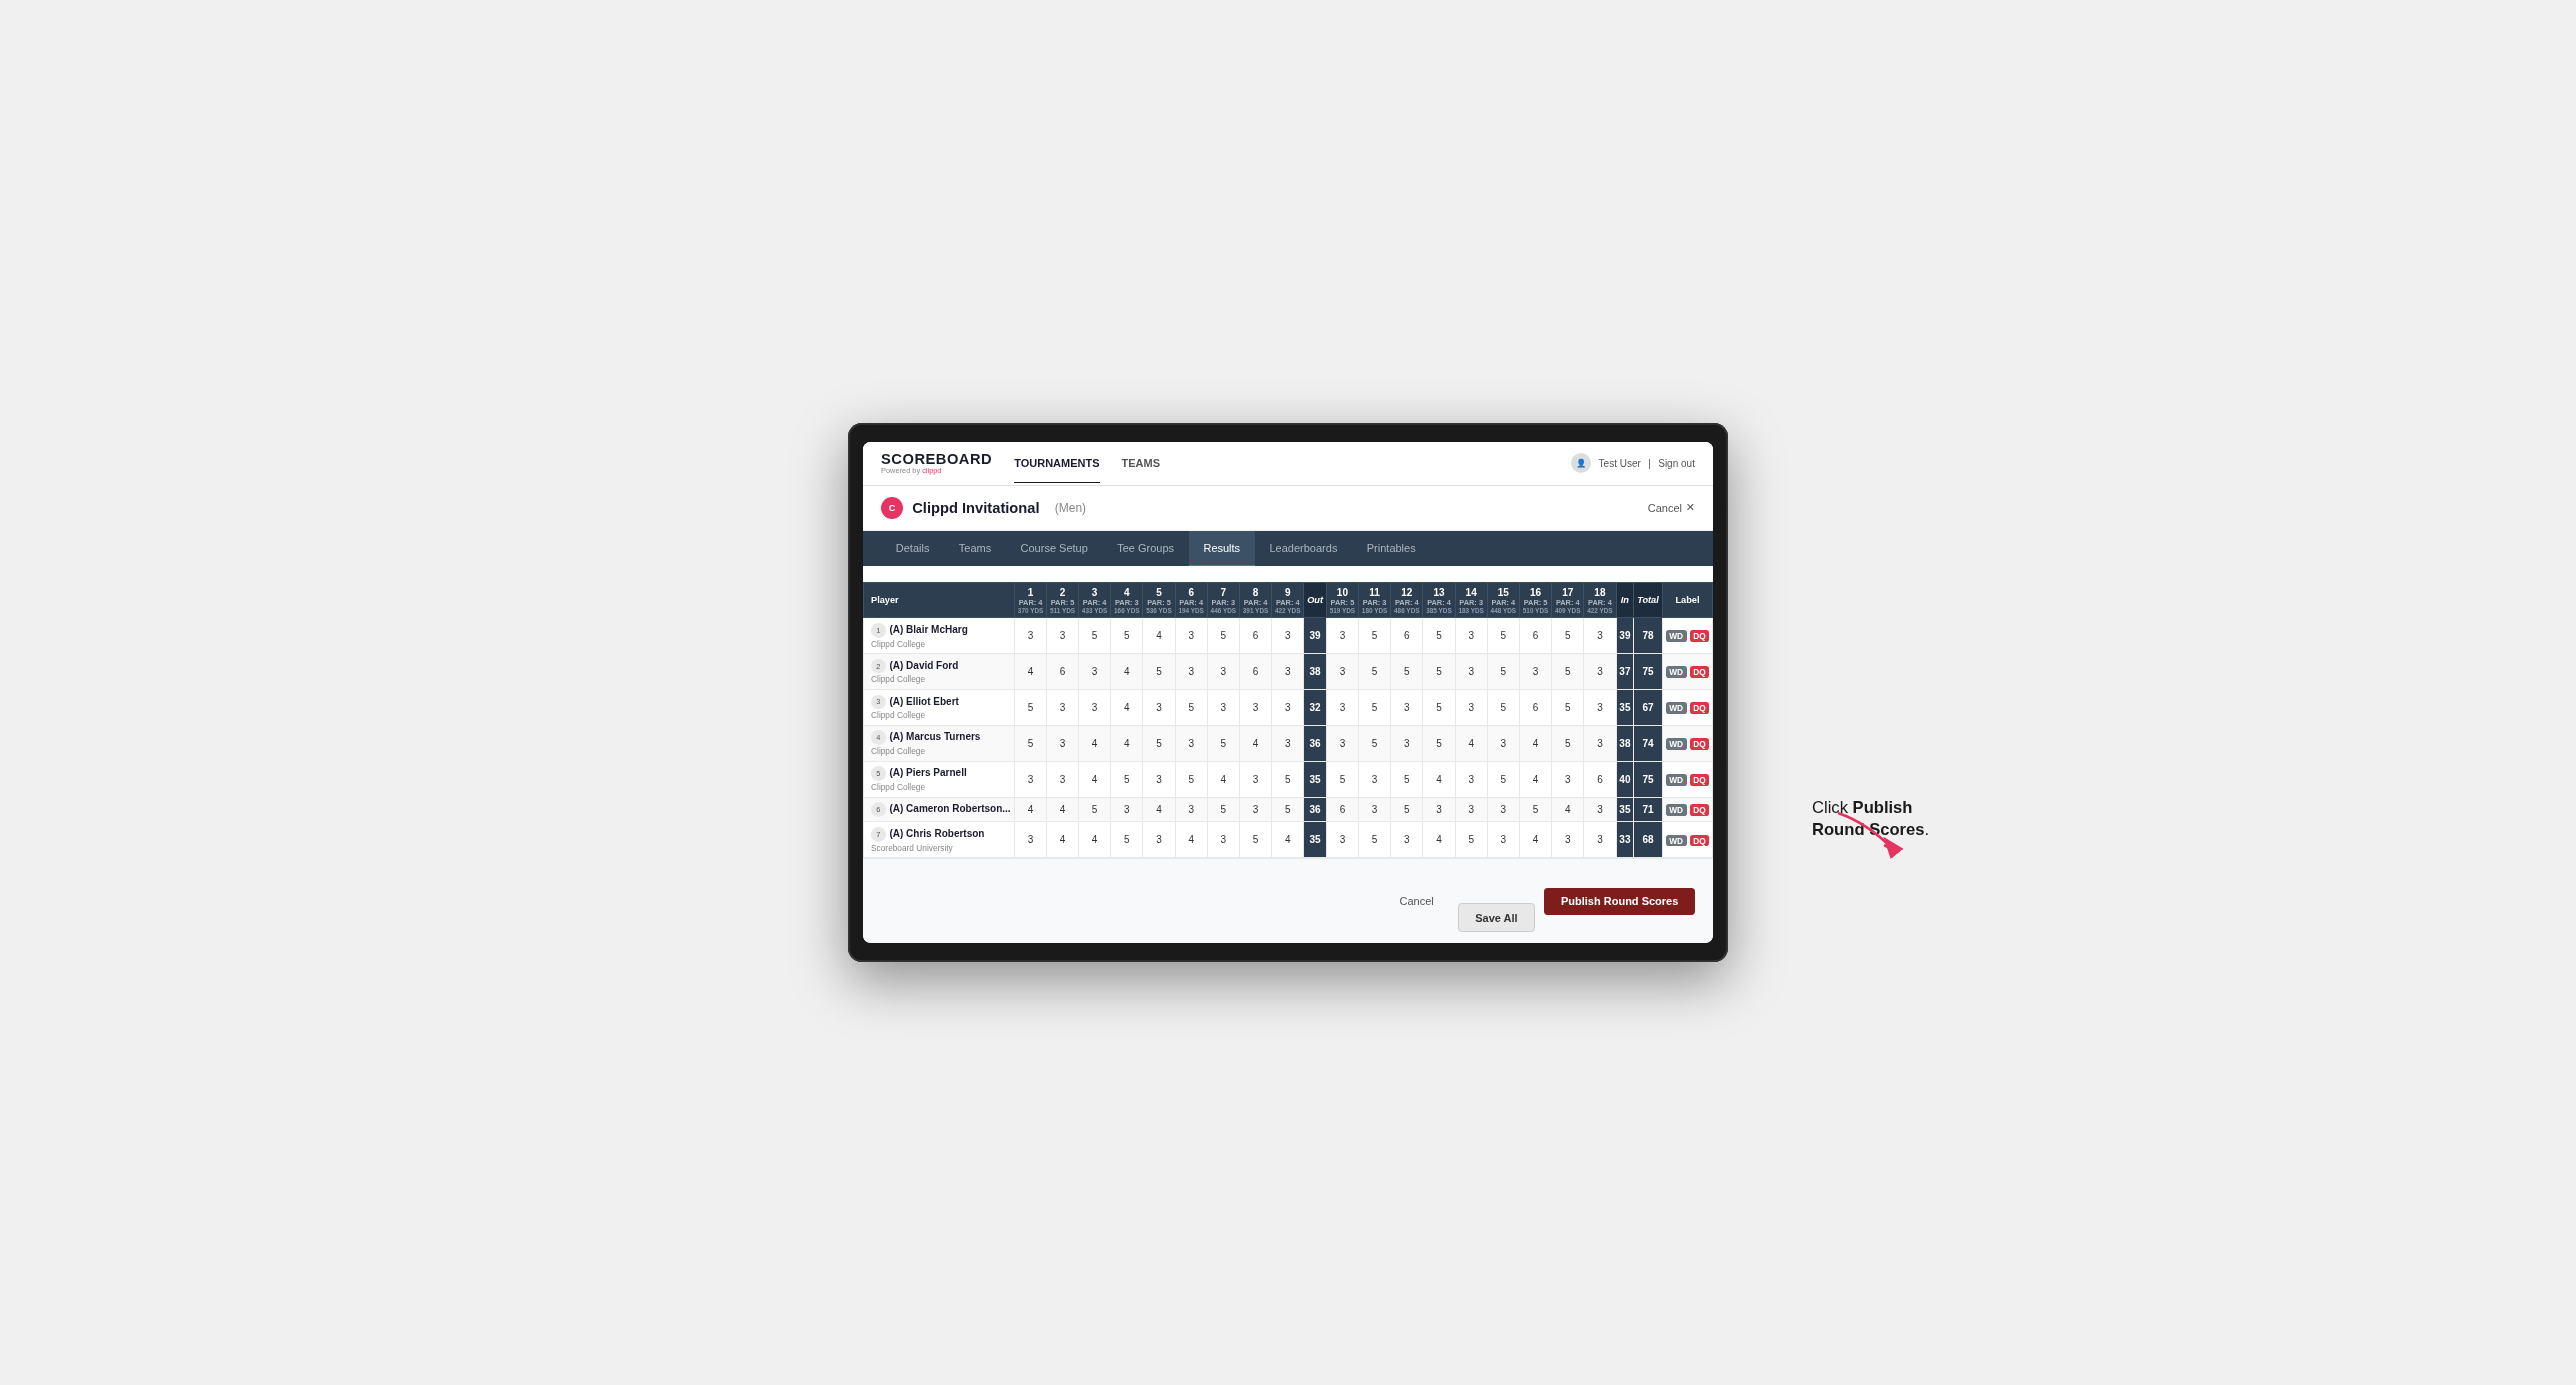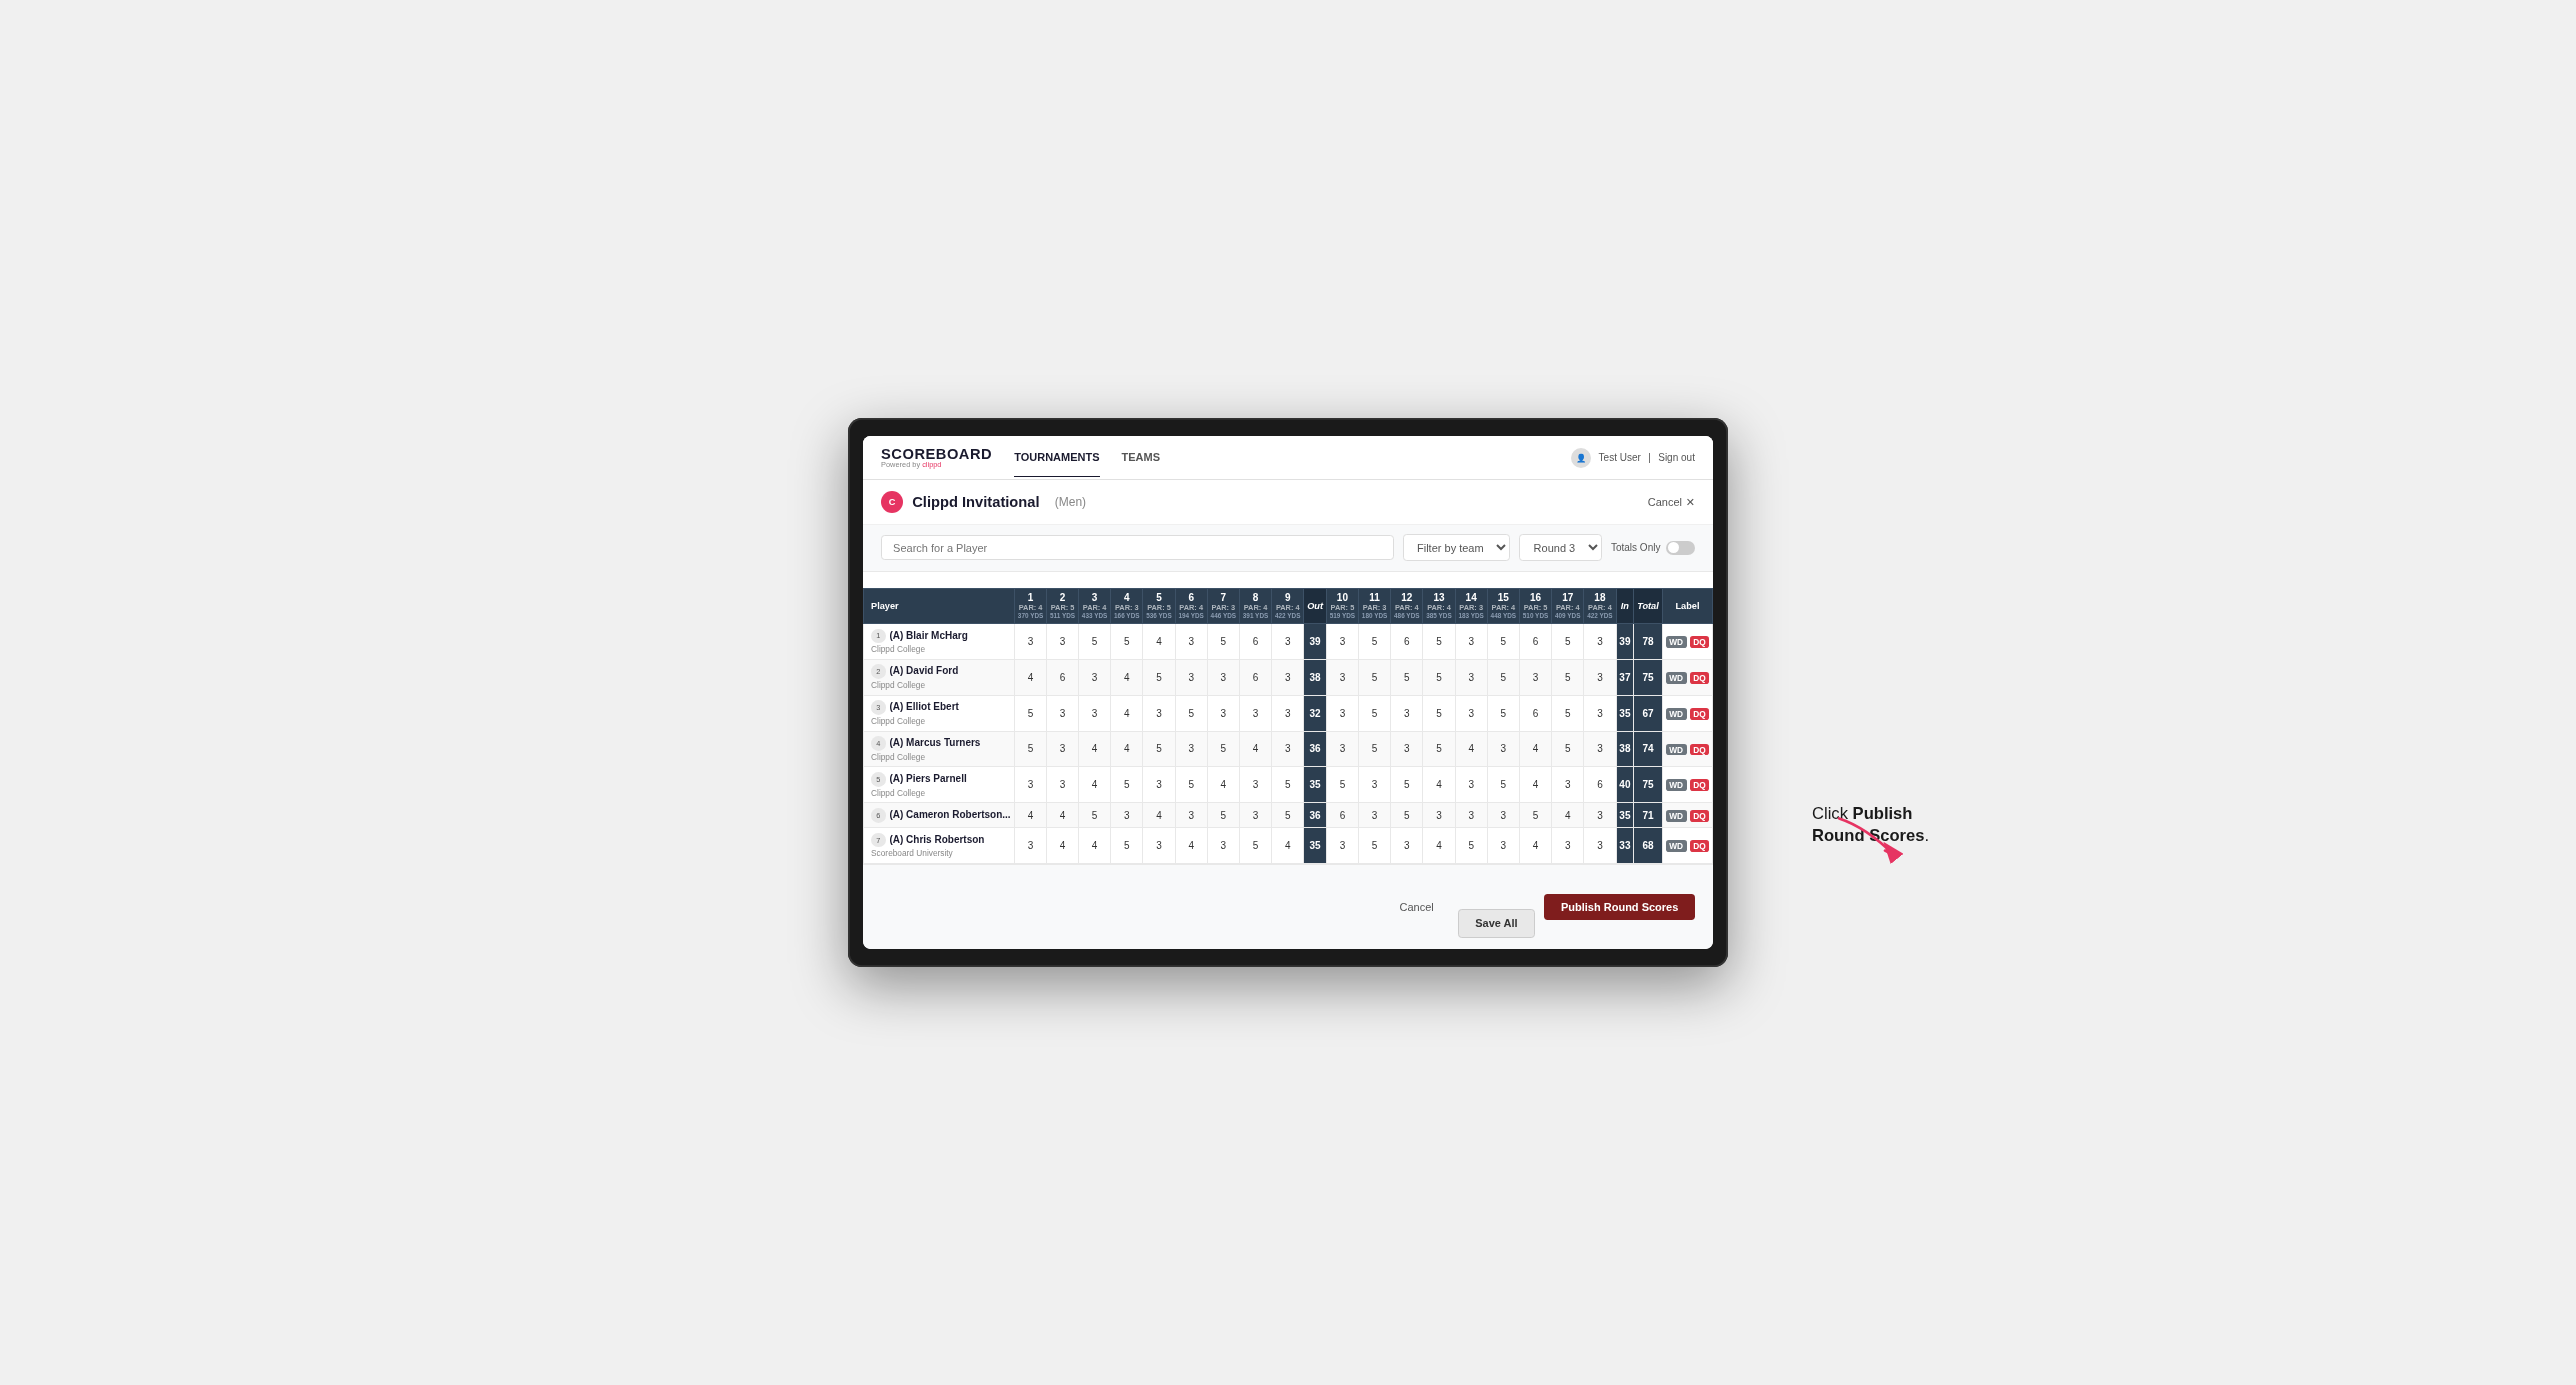--- a/index.html
+++ b/index.html
@@ -381,36 +381,30 @@
           <div class="tournament-logo">C</div>
           <span class="tournament-name">Clippd Invitational</span>
           <span class="tournament-type">(Men)</span>
         </div>
         <div class="cancel-btn">
           <span>Cancel</span>
           <span>✕</span>
         </div>
       </div>
 
-
-      <div class="controls-bar">
-        <input class="search-input" type="text" placeholder="Search for a Player" style="">
-        <select class="filter-select">
-          <option>Filter by team</option>
-        </select>
-        <select class="round-select">
-          <option>Round 3</option>
-        </select>
-        <div class="totals-toggle">
-          <span>Totals Only</span>
-          <div class="toggle-switch">
-            <div class="toggle-knob"></div>
-          </div>
-        </div>
+      <div class="tab-bar">
+        <div class="tab-item">Details</div>
+        <div class="tab-item">Teams</div>
+        <div class="tab-item">Course Setup</div>
+        <div class="tab-item">Tee Groups</div>
+        <div class="tab-item active">Results</div>
+        <div class="tab-item">Leaderboards</div>
+        <div class="tab-item">Printables</div>
       </div>
+
 
       <div class="scorecard-container">
         <table>
           <thead>
             <tr>
               <th class="player-col">Player</th>
               <th>
                   <span class="hole-num">1</span>
                   <span class="hole-par">PAR: 4</span>
                   <span class="hole-yds">370 YDS</span>

